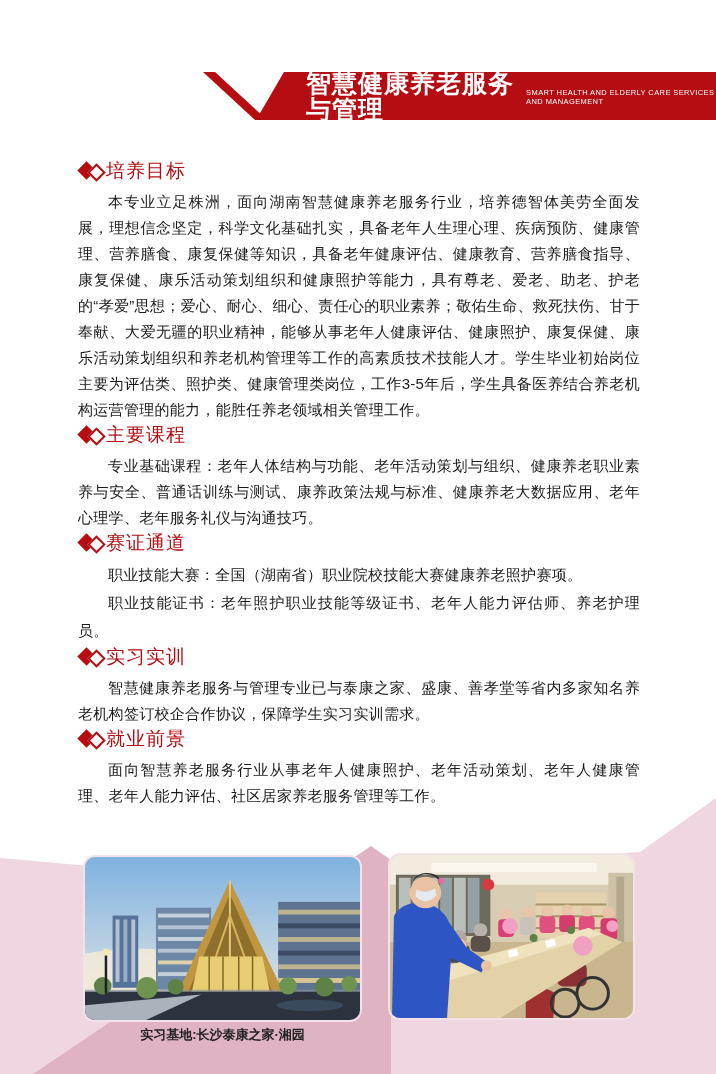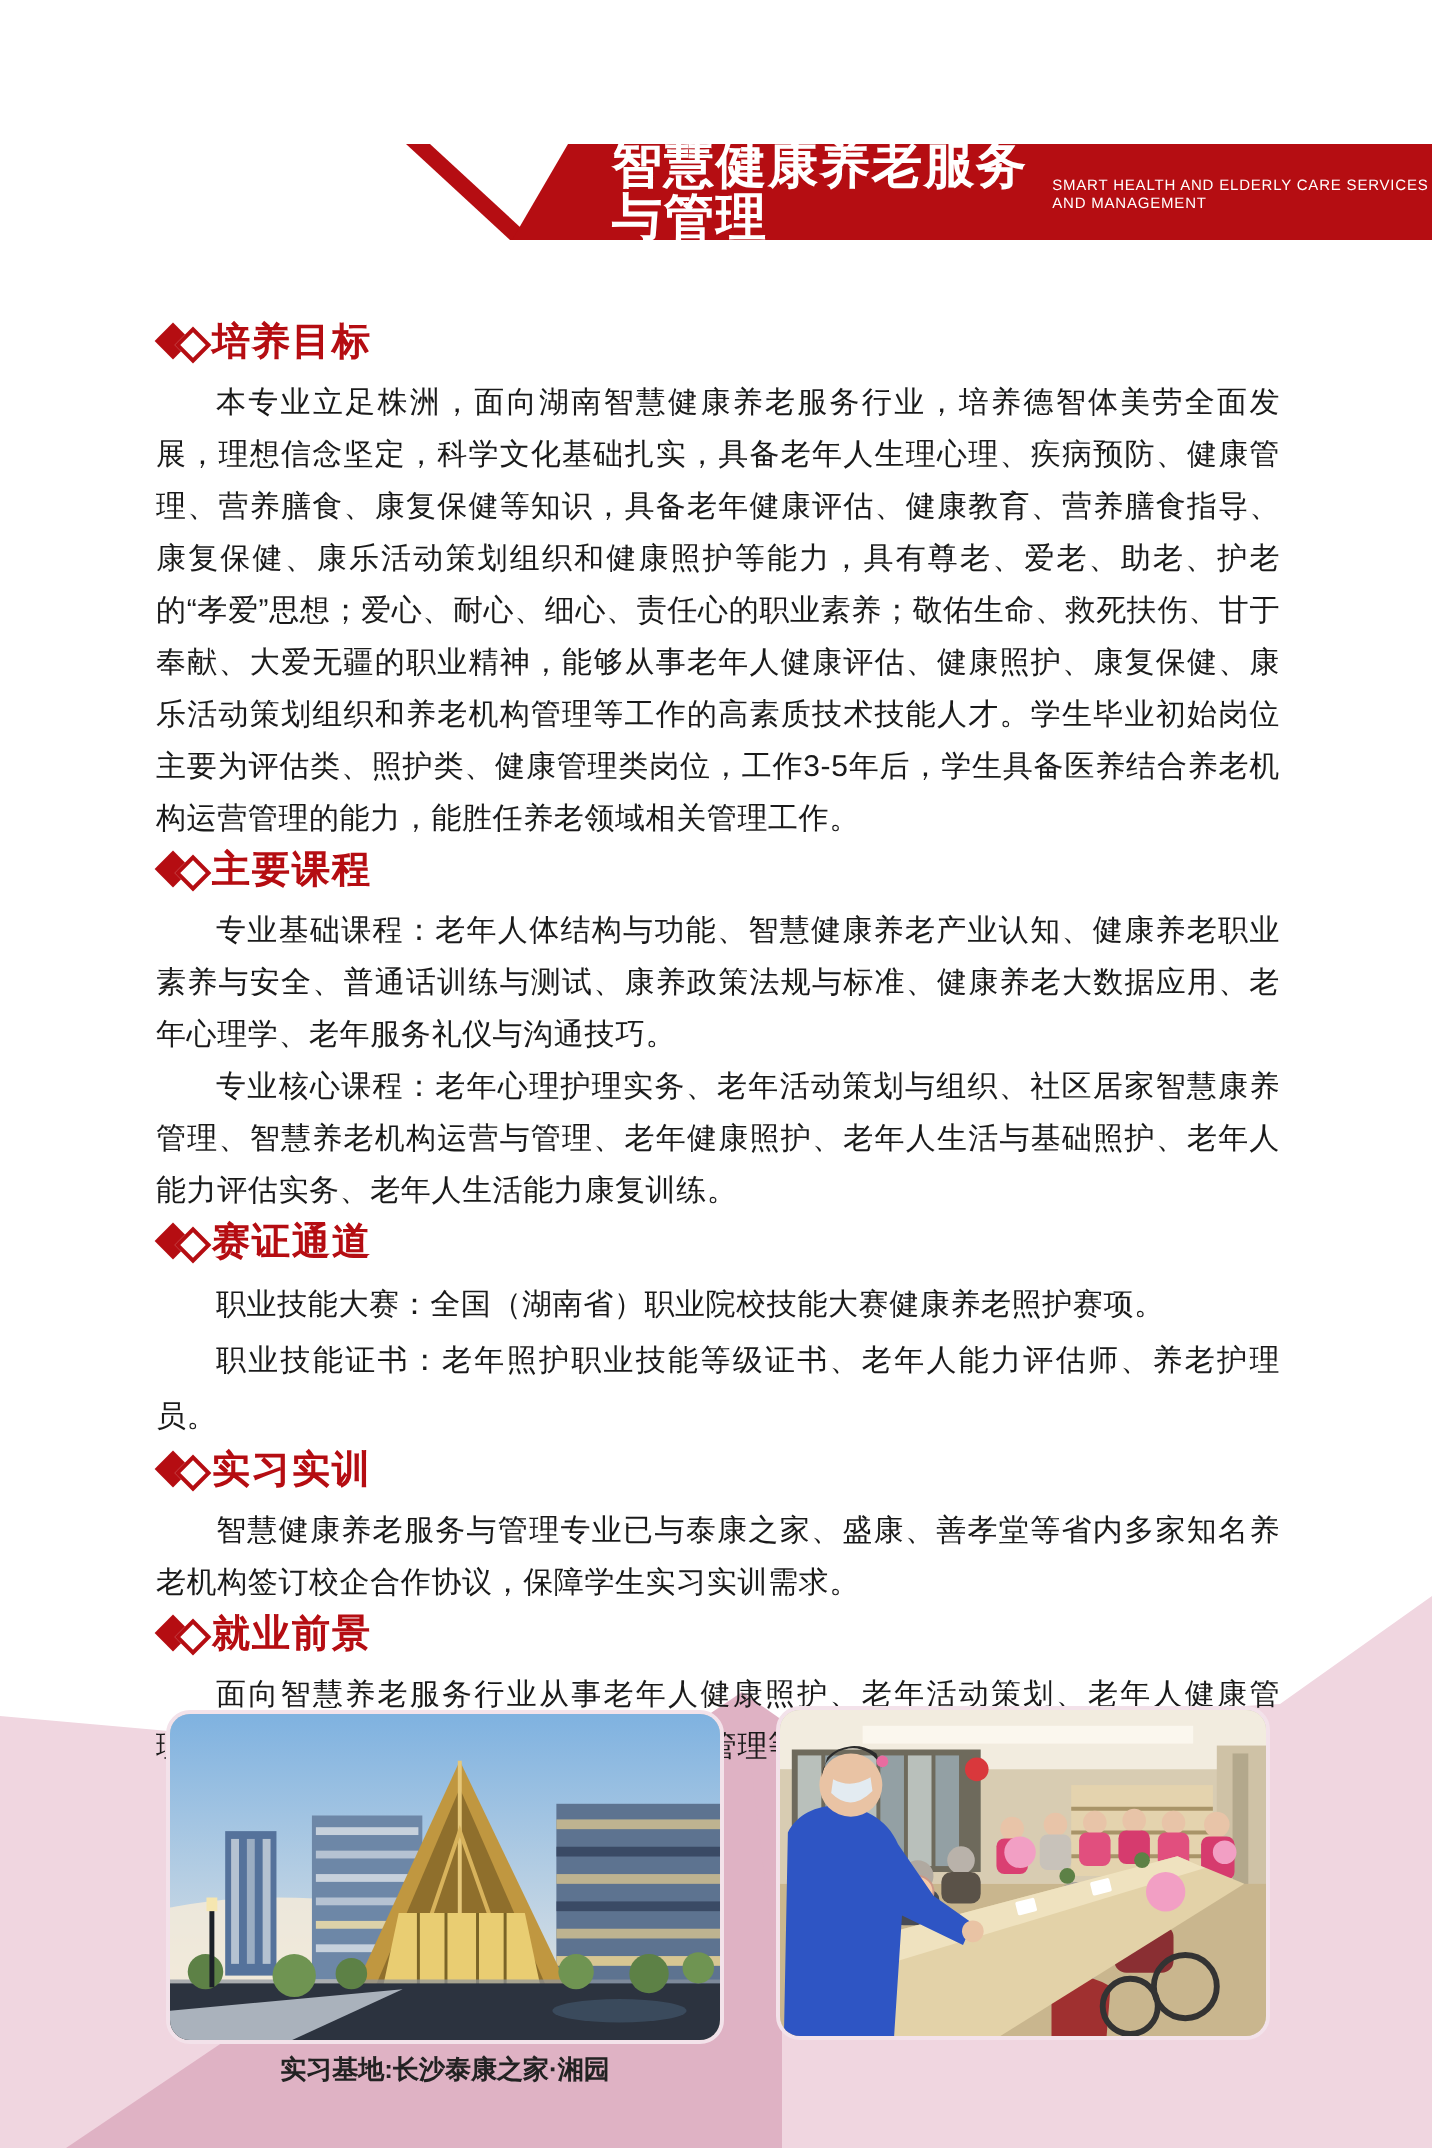--- a/index.html
+++ b/index.html
@@ -56,21 +56,21 @@
   .dbl-diamond { position:relative; width:28px; height:20px; flex:0 0 28px; }
   .dbl-diamond .d1 {
     position:absolute; left:2px; top:3px; width:13px; height:13px;
     background:#b50d12; transform:rotate(45deg);
   }
   .dbl-diamond .d2 {
     position:absolute; left:12px; top:5px; width:9px; height:9px;
     background:#ffffff; border:2.5px solid #b50d12; transform:rotate(45deg);
   }
   .section-title {
-    color:#b50d12; font-size:19px; font-weight:bold; letter-spacing:1px;
+    color:#b50d12; font-size:19px; font-weight:normal; letter-spacing:1px;
   }
   .section p {
     margin:0; font-size:15px; font-weight:normal; line-height:26px;
     text-align:justify; text-indent:2em; letter-spacing:0.3px;
   }
   .sec-1 p, .sec-2 p { line-height:26px; }
   .sec-3 p { line-height:28px; }
   .sec-4 p, .sec-5 p { line-height:26px; }
   .section { margin-bottom:1px; }
 
@@ -116,22 +116,21 @@
     </div>
 
     <div class="section sec-2">
       <div class="section-head">
         <span class="dbl-diamond">
             <span class="d1"></span>
             <span class="d2"></span>
           </span>
         <span class="section-title">主要课程</span>
       </div>
-      <p>专业基础课程：老年人体结构与功能、智慧健康养老产业认知、健康养老职业素养与安全、普通话训练与测试、康养政策法规与标准、健康养老大数据应用、老年心理学、老年服务礼仪与沟通技巧。</p>
-      <p>专业核心课程：老年心理护理实务、老年活动策划与组织、社区居家智慧康养管理、智慧养老机构运营与管理、老年健康照护、老年人生活与基础照护、老年人能力评估实务、老年人生活能力康复训练。</p>
+      <p>专业基础课程：老年人体结构与功能、老年活动策划与组织、健康养老职业素养与安全、普通话训练与测试、康养政策法规与标准、健康养老大数据应用、老年心理学、老年服务礼仪与沟通技巧。</p>
     </div>
 
     <div class="section sec-3">
       <div class="section-head">
         <span class="dbl-diamond">
             <span class="d1"></span>
             <span class="d2"></span>
           </span>
         <span class="section-title">赛证通道</span>
       </div>

